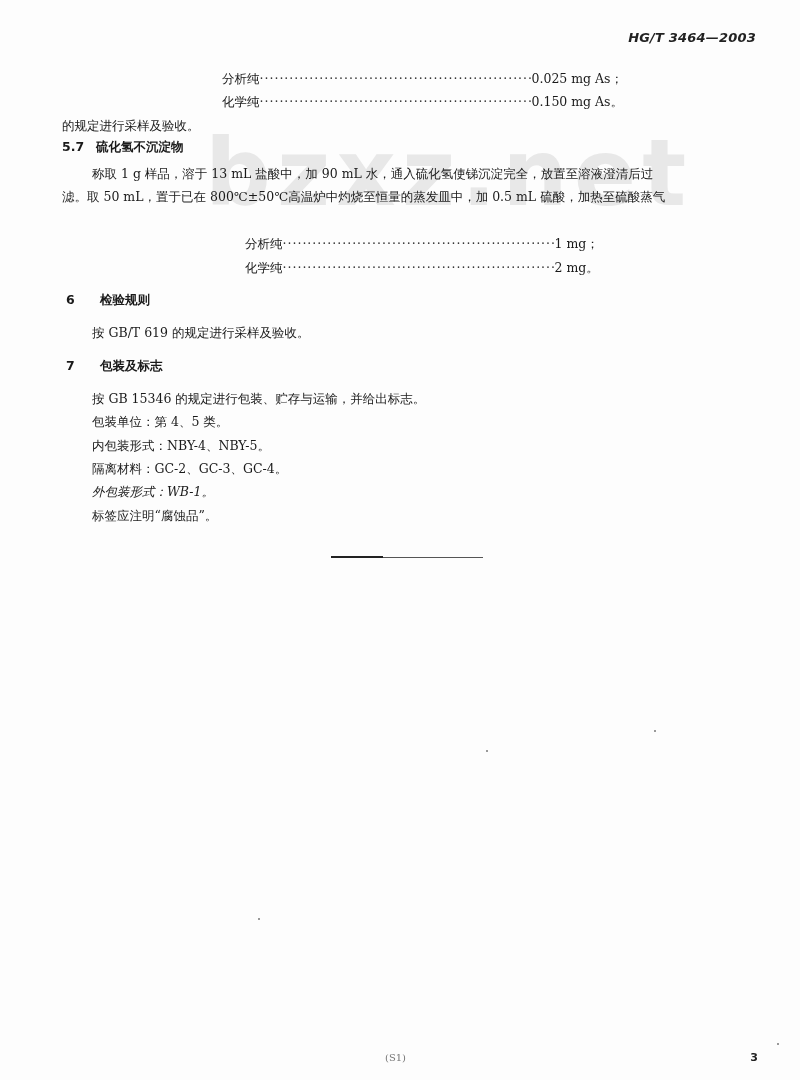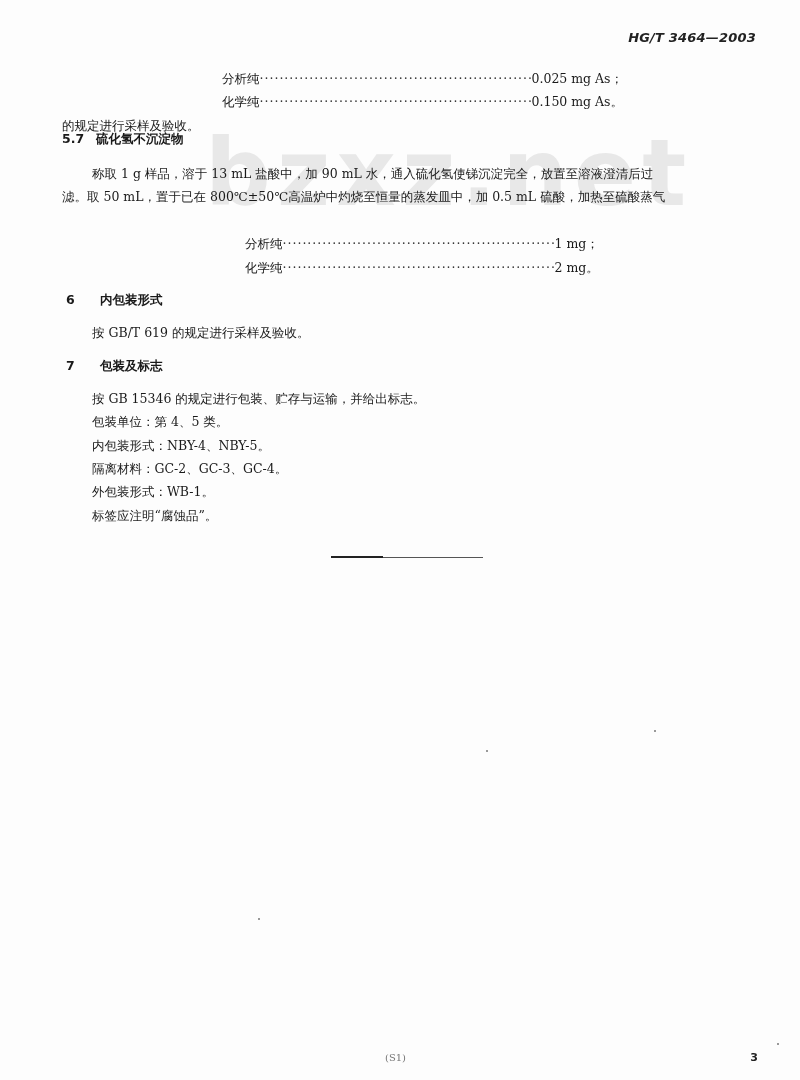--- a/index.html
+++ b/index.html
@@ -130,50 +130,50 @@
     <span class="val">0.025 mg As；</span>
   </div>
   <div class="line leader" style="left:222px; top:93px;">
     <span class="lbl">化学纯</span>
     <span class="dots" style="width:272px;">··············································································</span>
     <span class="val">0.150 mg As。</span>
   </div>
 
   <div class="line" style="left:62px; top:117px;">的规定进行采样及验收。</div>
 
-  <div class="line bold" style="left:62px; top:130px;">
+  <div class="line bold" style="left:62px; top:138px;">
     <span class="sec-num">5.7</span><span>硫化氢不沉淀物</span>
   </div>
   <div class="line" style="left:92px; top:165px;">称取 1 g 样品，溶于 13 mL 盐酸中，加 90 mL 水，通入硫化氢使锑沉淀完全，放置至溶液澄清后过</div>
   <div class="line" style="left:62px; top:188px;">滤。取 50 mL，置于已在 800℃±50℃高温炉中灼烧至恒量的蒸发皿中，加 0.5 mL 硫酸，加热至硫酸蒸气</div>
 
   <div class="line leader" style="left:245px; top:235px;">
     <span class="lbl">分析纯</span>
     <span class="dots" style="width:272px;">··············································································</span>
     <span class="val">1 mg；</span>
   </div>
   <div class="line leader" style="left:245px; top:259px;">
     <span class="lbl">化学纯</span>
     <span class="dots" style="width:272px;">··············································································</span>
     <span class="val">2 mg。</span>
   </div>
 
   <div class="line bold" style="left:66px; top:291px;">
-    <span class="sec-num">6</span><span>内包装形式</span>
+    <span class="sec-num">6</span><span>检验规则</span>
   </div>
   <div class="line" style="left:92px; top:324px;">按 GB/T 619 的规定进行采样及验收。</div>
 
   <div class="line bold" style="left:66px; top:357px;">
     <span class="sec-num">7</span><span>包装及标志</span>
   </div>
   <div class="line" style="left:92px; top:390px;">按 GB 15346 的规定进行包装、贮存与运输，并给出标志。</div>
   <div class="line" style="left:92px; top:413px;">包装单位：第 4、5 类。</div>
   <div class="line" style="left:92px; top:437px;">内包装形式：NBY-4、NBY-5。</div>
   <div class="line" style="left:92px; top:460px;">隔离材料：GC-2、GC-3、GC-4。</div>
-  <div class="line" style="left:92px; top:483px;">外包装形式：WB-1。</div>
+  <div class="line" style="left:92px; top:483px;font-style:italic;">外包装形式：WB-1。</div>
   <div class="line" style="left:92px; top:507px;">标签应注明“腐蚀品”。</div>
 
   <div class="divider"></div>
 
   <span class="speck" style="left:654px; top:730px;"></span>
   <span class="speck" style="left:486px; top:750px;"></span>
   <span class="speck" style="left:258px; top:918px;"></span>
   <span class="speck" style="left:777px; top:1043px;"></span>
 
   <div class="footer-mark">(S1)</div>

